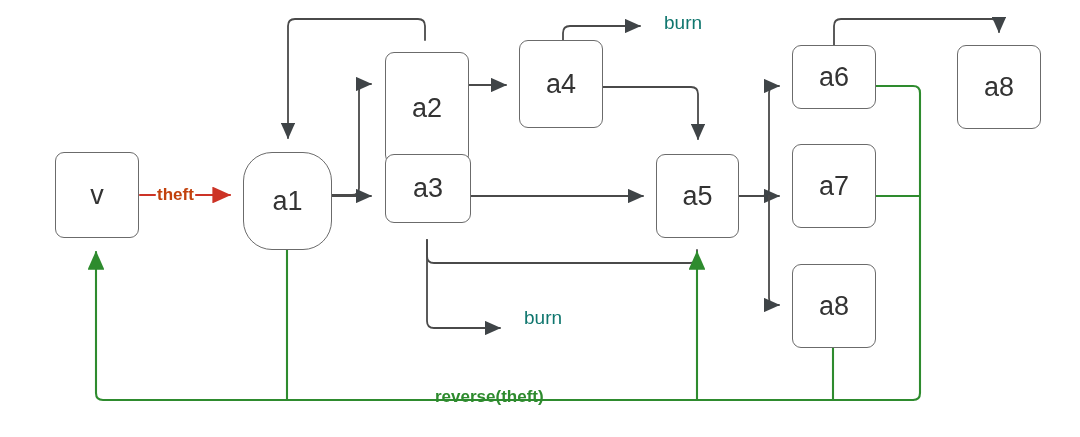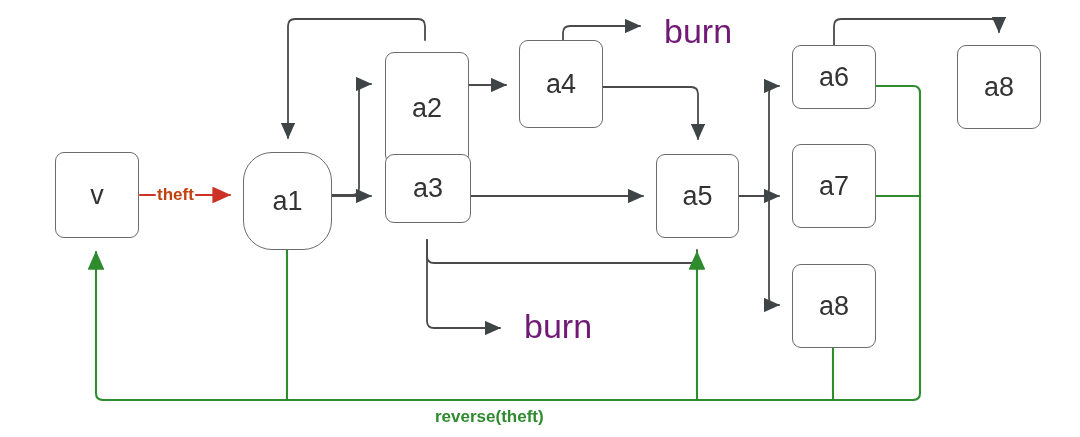--- a/index.html
+++ b/index.html
@@ -34,22 +34,22 @@
     display: flex;
     align-items: center;
     justify-content: center;
     color: #333333;
     font-size: 27px;
     font-family: "Liberation Sans", sans-serif;
     z-index: 3;
   }
   .term-label {
     position: absolute;
-    color: #701a75;
-    font-size: 34px;
+    color: #0f766e;
+    font-size: 19px;
     font-family: "Liberation Sans", sans-serif;
     white-space: nowrap;
     z-index: 3;
   }
   .edge-label {
     position: absolute;
     font-size: 17px;
     font-weight: bold;
     font-family: "Liberation Sans", sans-serif;
     white-space: nowrap;
@@ -156,15 +156,15 @@
     <span>a8</span>
   </div>
   <div class="node" style="left:957px; top:45px; width:84px; height:84px;">
     <span>a8</span>
   </div>
 
   <div class="term-label" style="left:664px; top:12px;">burn</div>
   <div class="term-label" style="left:524px; top:307px;">burn</div>
 
   <div class="edge-label red" style="left:156px; top:185px;">theft</div>
-  <div class="edge-label green" style="left:434px; top:407px;">reverse(theft)</div>
+  <div class="edge-label green" style="left:434px; top:387px;">reverse(theft)</div>
 
 </div>
 
 </body></html>

